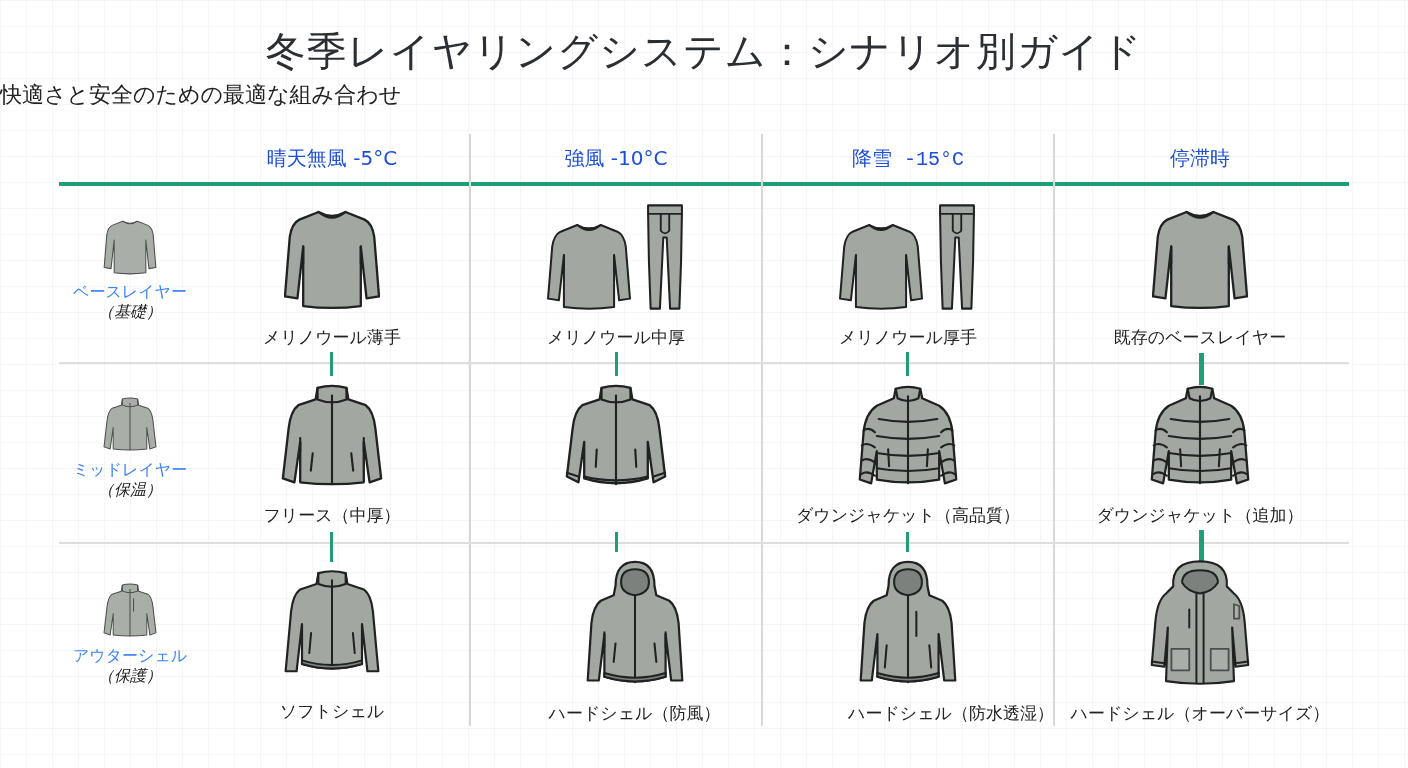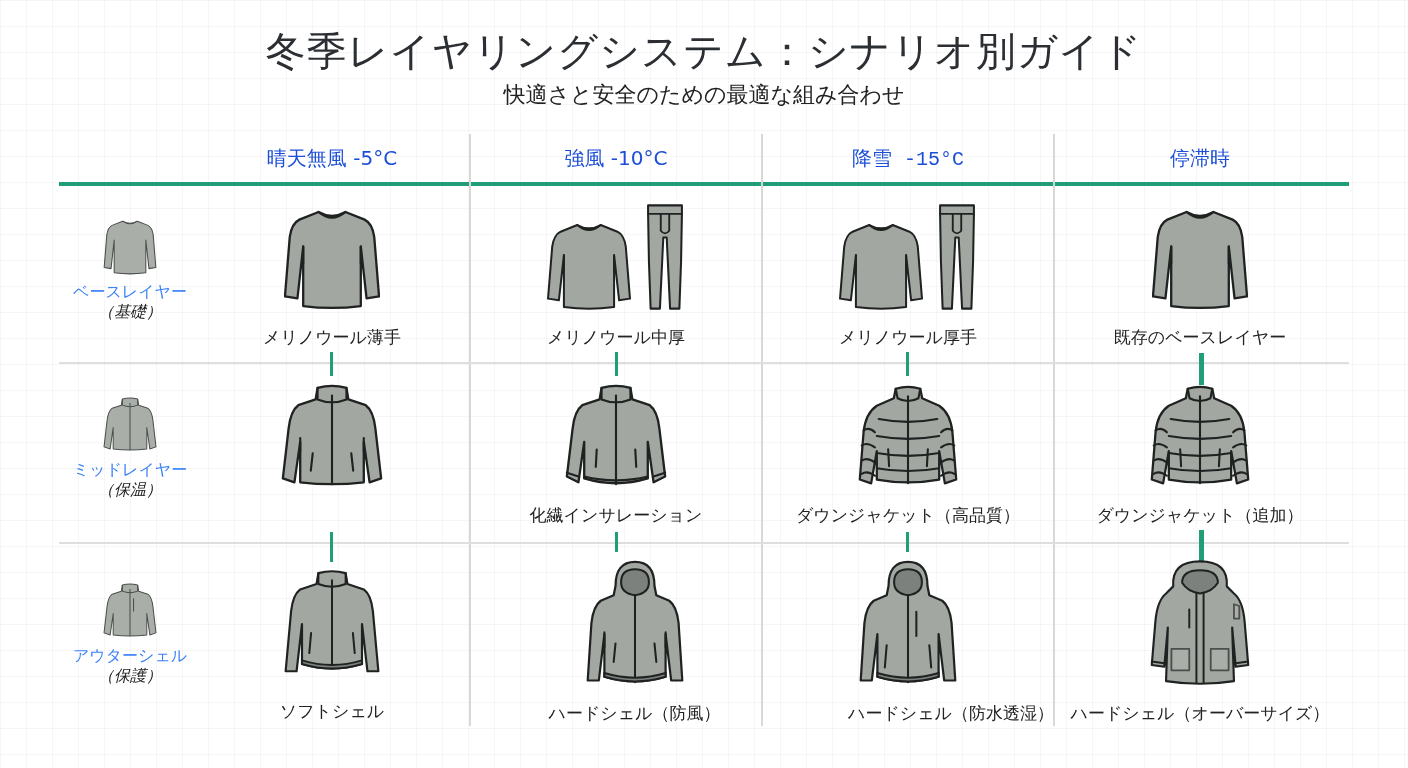--- a/index.html
+++ b/index.html
@@ -14,21 +14,21 @@
     color: #222;
     position: relative;
   }
   .title {
     position: absolute; left: 0; right: 0; top: 24px;
     text-align: center; font-size: 40px; color: #2b2f33; letter-spacing: 1px;
     font-weight: normal;
   }
   .subtitle {
     position: absolute; left: 0; right: 0; top: 80px;
-    text-align: center; font-size: 22px; color: #222;
+    text-align: left; font-size: 22px; color: #222;
   }
   .col-header {
     position: absolute; top: 145px; height: 32px; width: 292px;
     text-align: center; font-size: 20px; color: #1d4ed8;
   }
   .header-rule {
     position: absolute; left: 59px; top: 182px; width: 1290px; height: 4px;
     background: #1f9e78;
   }
   .col-divider {
@@ -226,28 +226,28 @@
   </div>
   <span class="label">既存のベースレイヤー</span>
 </div>
 
 <div class="cell" style="left:186px; top:378px;">
   <div class="icons">
     <svg width="108" height="106">
         <use href="#sym-zip"></use>
       </svg>
   </div>
+  <span class="label">フリース（中厚）</span>
 </div>
 <div class="cell" style="left:470px; top:378px;">
   <div class="icons">
     <svg width="106" height="106">
         <use href="#sym-synth"></use>
       </svg>
   </div>
-  <span class="label">化繊インサレーション</span>
 </div>
 <div class="cell" style="left:762px; top:378px;">
   <div class="icons">
     <svg width="104" height="106">
         <use href="#sym-down"></use>
       </svg>
   </div>
   <span class="label">ダウンジャケット（高品質）</span>
 </div>
 <div class="cell" style="left:1054px; top:378px;">

